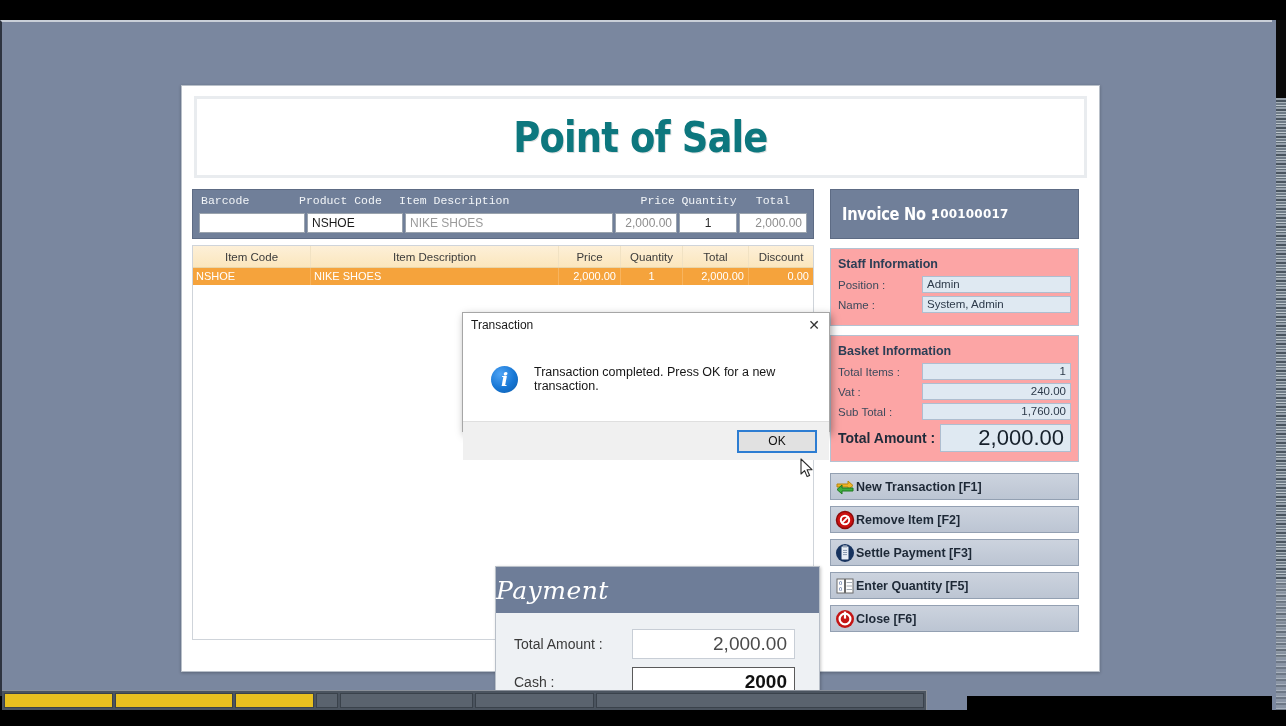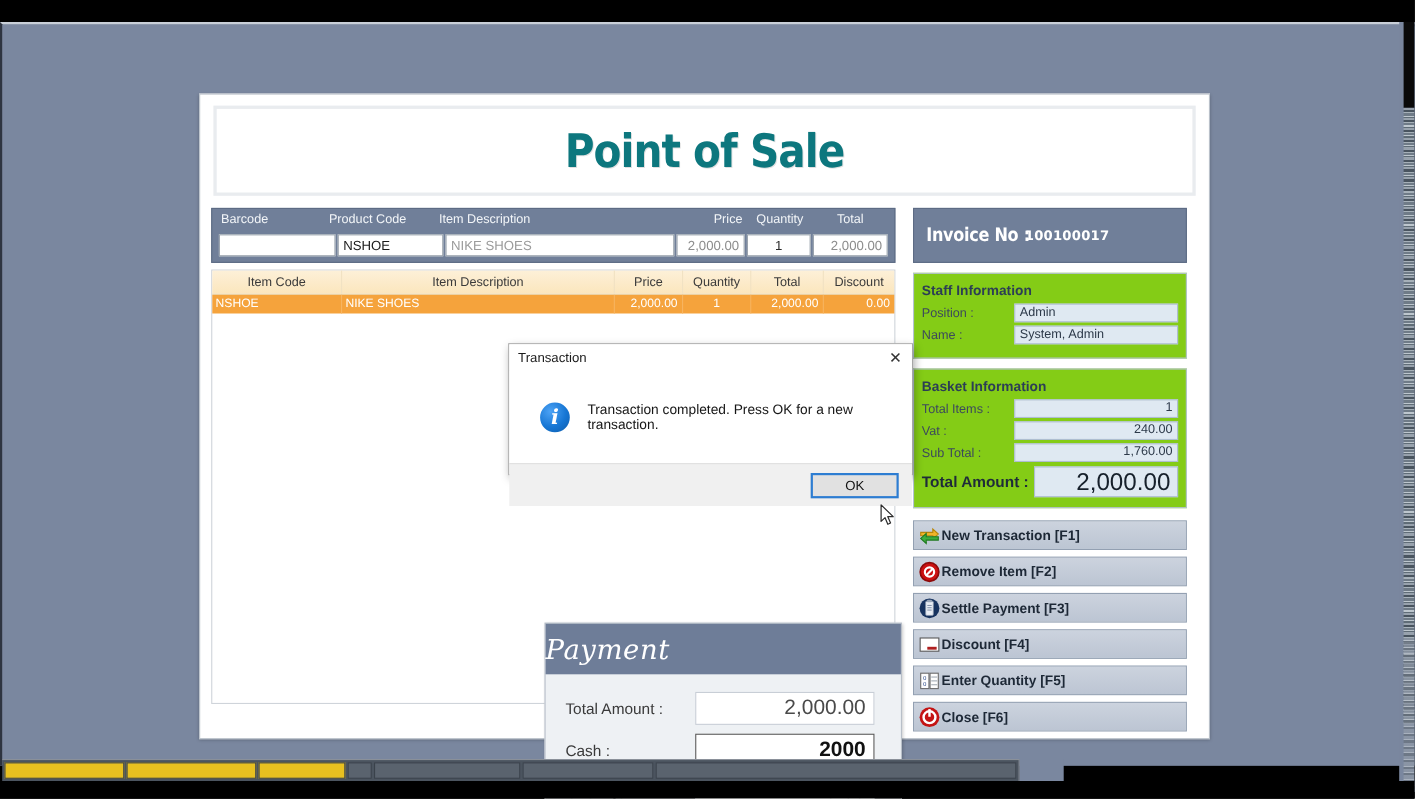--- a/index.html
+++ b/index.html
@@ -113,21 +113,21 @@
 
   
   #entry-bar {
     position: absolute; left: 0; top: 0; width: 622px; height: 50px;
     background: #707f99;
     border: 1px solid #5d6b84;
     padding: 4px 6px 0 6px;
   }
   .entry-head { display: flex; height: 16px; align-items: flex-start; }
   .entry-head span {
-    color: #f2f5f8; font-size: 11.5px; font-family: Liberation Sans, sans-serif;
+    color: #f2f5f8; font-size: 11.5px; font-family: Liberation Mono, monospace;
   }
   .entry-fields { display: flex; margin-top: 3px; gap: 2px; }
   .entry-fields input {
     height: 20px; border: 1px solid #9aa3ad; background: #fff;
     font-size: 12px; font-family: "Liberation Sans", sans-serif;
     padding: 0 4px; color: #333;
   }
   #f-barcode { width: 106px; }
   #f-prodcode { width: 96px; color:#1a1a1a; }
   #f-desc { width: 218px; color: #9b9b9b; }
@@ -216,21 +216,21 @@
     color: #fff; font-family: "DejaVu Sans", sans-serif; font-weight: bold;
     font-size: 17px; transform: scaleX(.86); transform-origin: left center;
     letter-spacing: -.3px;
   }
   #invoice-value {
     color: #fff; font-family: "DejaVu Sans", sans-serif; font-weight: bold;
     font-size: 12px; margin-left: -20px; letter-spacing: .2px;
   }
 
   .info-panel {
-    width: 249px; background: #84cc16;
+    width: 249px; background: #fca5a5;
     border: 1px solid #b4c2d2; margin-top: 9px; padding: 8px 7px 9px 7px;
   }
   .info-panel h4 {
     font-size: 12.5px; color: #2c3e55; margin-bottom: 5px; font-weight: bold;
   }
   .info-row { display: flex; align-items: center; margin-bottom: 3px; }
   .info-row label { width: 84px; font-size: 11.5px; color: #3d4a5c; }
   .info-row .val {
     flex: 1; height: 17px; background: #dfe9f2; border: 1px solid #aebed0;
     font-size: 11.5px; color: #2d3a4a; line-height: 15px; padding: 0 4px;
@@ -456,29 +456,20 @@
               <rect x="7.5" y="4.5" width="7" height="13" rx="1" fill="#e9eef5" stroke="#7f8fa6" stroke-width=".8"></rect>
               <rect x="8.8" y="3.2" width="4.4" height="2.3" rx=".6" fill="#9aa7ba"></rect>
               <line x1="9" y1="8.4" x2="13" y2="8.4" stroke="#7f8fa6" stroke-width=".9"></line>
               <line x1="9" y1="10.5" x2="13" y2="10.5" stroke="#7f8fa6" stroke-width=".9"></line>
               <line x1="9" y1="12.6" x2="13" y2="12.6" stroke="#7f8fa6" stroke-width=".9"></line>
             </svg>
           </span>
           <span class="label">Settle Payment [F3]</span>
         </div>
 
-        <div class="action-btn">
-          <span class="action-icon ic-discount">
-            <svg width="22" height="22" viewBox="0 0 22 22">
-              <rect x="2.5" y="5" width="17" height="12" fill="#ffffff" stroke="#5a5a5a" stroke-width="1"></rect>
-              <rect x="9" y="13" width="8.5" height="2.6" fill="#b02020"></rect>
-            </svg>
-          </span>
-          <span class="label">Discount [F4]</span>
-        </div>
 
         <div class="action-btn">
           <span class="action-icon ic-qty">
             <svg width="22" height="22" viewBox="0 0 22 22">
               <rect x="3" y="4" width="7.5" height="14" fill="#fdfdfd" stroke="#6b6b6b" stroke-width="1"></rect>
               <rect x="11.5" y="4" width="7.5" height="14" fill="#fdfdfd" stroke="#6b6b6b" stroke-width="1"></rect>
               <text x="6.6" y="10" font-size="5" text-anchor="middle" fill="#2b4a8a" font-family="DejaVu Sans">0</text>
               <text x="6.6" y="15.5" font-size="5" text-anchor="middle" fill="#2b4a8a" font-family="DejaVu Sans">0</text>
               <line x1="12.6" y1="7.5" x2="18" y2="7.5" stroke="#9aa3ad" stroke-width=".9"></line>
               <line x1="12.6" y1="11" x2="18" y2="11" stroke="#9aa3ad" stroke-width=".9"></line>

